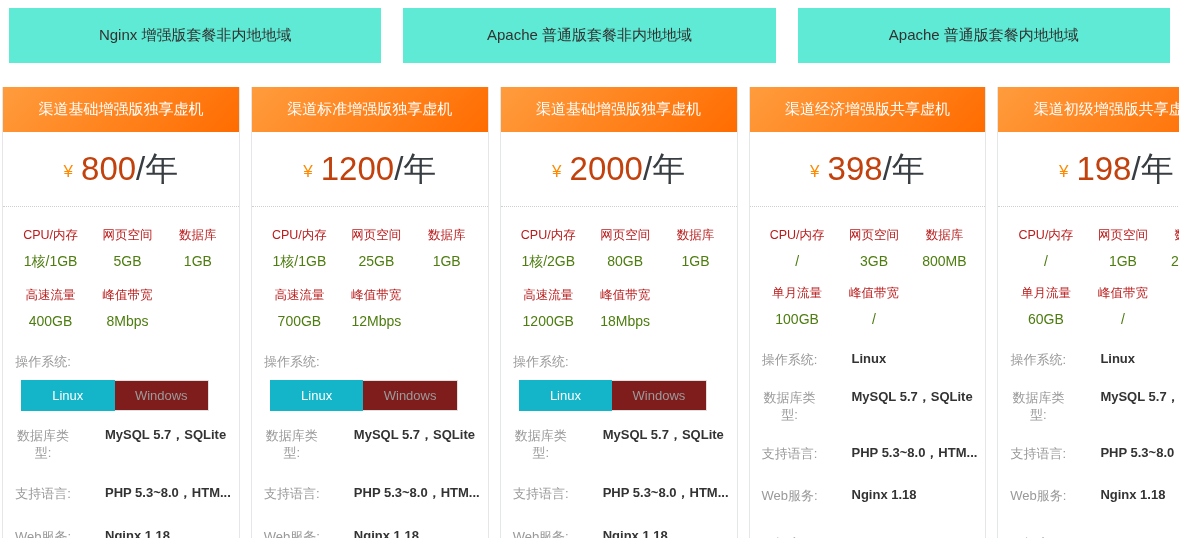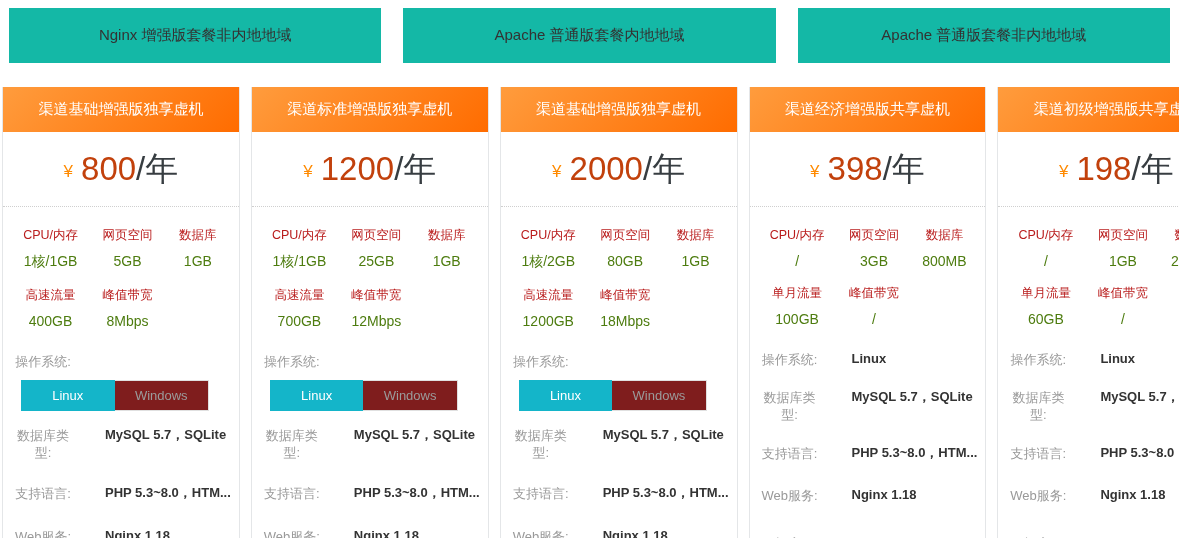--- a/index.html
+++ b/index.html
@@ -2,21 +2,21 @@
 <html><head>
 <meta charset="utf-8">
 <style>
   * { margin: 0; padding: 0; box-sizing: border-box; }
   html, body { width: 1179px; height: 538px; overflow: hidden; background: #fff;
     font-family: "Liberation Sans", "DejaVu Sans", sans-serif; }
 
   
   .tabs { display: flex; gap: 22px; padding: 8px 9px 0 9px; }
   .tab { flex: 1; height: 55px; display: flex; align-items: center; justify-content: center;
-    font-size: 15px; color: #333; background: #14b8a6; cursor: pointer; }
+    font-size: 15px; color: #333; background: #5eead4; cursor: pointer; }
   .tab.active { background: linear-gradient(135deg, #ff8f1f 0%, #f86a00 100%); color: #fff; }
 
   
   .cards { display: flex; gap: 11px; padding: 0 2px; margin-top: 24px; }
   .card { flex: 1; height: 480px; background: #fff; border: 1px solid #e4e6e8; border-top: none; }
   .card-header { height: 45px; display: flex; align-items: center; justify-content: center;
     background: linear-gradient(135deg, #ff9c3d 0%, #ff6c00 100%);
     color: #fff; font-size: 15px; white-space: nowrap; }
 
   .price { height: 75px; display: flex; align-items: center; justify-content: center;
@@ -52,22 +52,22 @@
   .card.plain-type .db-row { margin-top: 21px; }
   .card.plain-type .lang-row { margin-top: 22px; }
   .card.plain-type .web-row { margin-top: 25px; }
   .card.plain-type .room-row { margin-top: 31px; }
 </style>
 </head>
 <body>
 
 <div class="tabs">
   <div class="tab">Nginx 增强版套餐非内地地域</div>
+  <div class="tab">Apache 普通版套餐非内地地域</div>
   <div class="tab">Apache 普通版套餐内地地域</div>
-  <div class="tab">Apache 普通版套餐非内地地域</div>
 </div>
 
 <div class="cards">
 
   <div class="card toggle-type">
     <div class="card-header">渠道基础增强版独享虚机</div>
     <div class="price">
       <span class="yen">¥</span>
         <span class="amount">800</span>
         <span class="per">/年</span>

